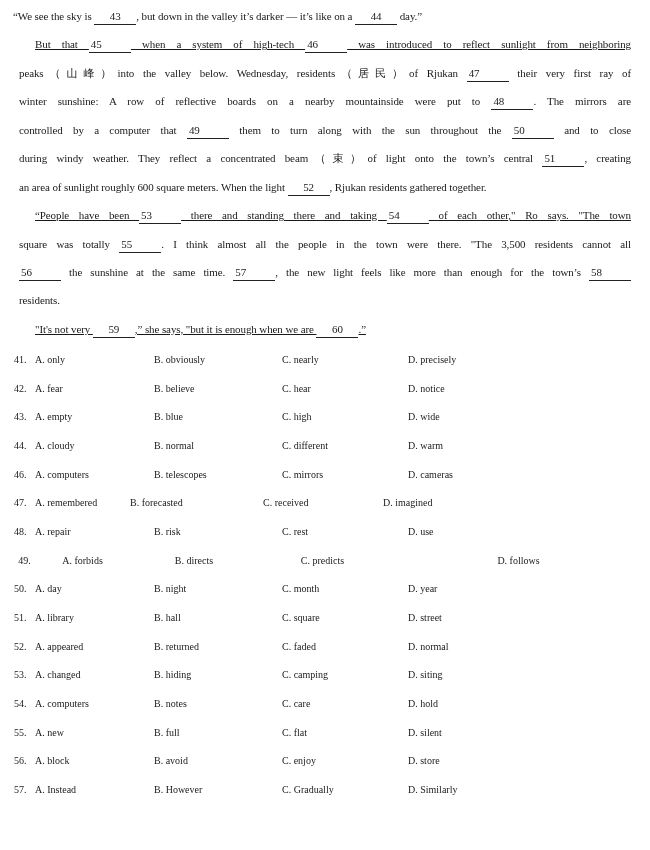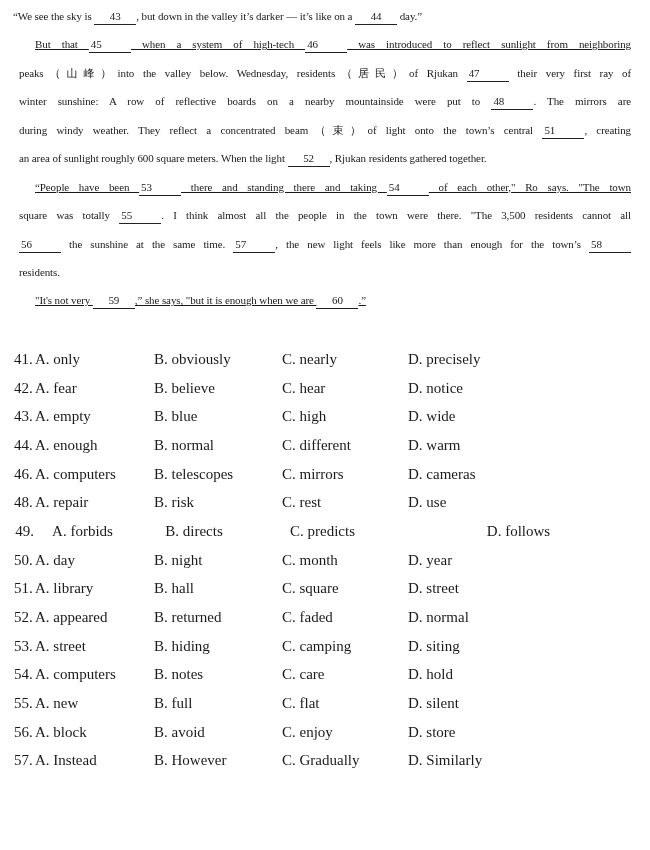--- a/index.html
+++ b/index.html
@@ -46,21 +46,21 @@
     border-bottom: 1.2px solid #222;
   }
 
   
   .questions {
     position: absolute;
     left: 0; top: 345px;
     width: 650px;
     padding-left: 14px;
     box-sizing: border-box;
-    font-size: 15px;
+    font-size: 10px;
   }
   .qrow {
     display: grid;
     grid-template-columns: 21px 119px 128px 126px auto;
     height: 28.7px;
     align-items: center;
     white-space: nowrap;
   }
   .qrow.r47 { grid-template-columns: 21px 95px 133px 120px auto; }
   .qrow.r49 { grid-template-columns: 21px 95px 128px 129px auto; text-align: center; }
@@ -69,20 +69,21 @@
 </head>
 <body>
 
 <div class="page">
 
   <div class="passage">
     <div class="line hang">“We see the sky is <span class="blank">43</span>, but down in the valley it’s darker — it’s like on a <span class="blank">44</span> day.”</div>
     <div class="line indent just">But that <span class="blank">45</span> when a system of high-tech <span class="blank">46</span> was introduced to reflect sunlight from neighboring</div>
     <div class="line just">peaks（山峰）into the valley below. Wednesday, residents（居民）of Rjukan <span class="blank">47</span> their very first ray of</div>
     <div class="line just">winter sunshine: A row of reflective boards on a nearby mountainside were put to <span class="blank">48</span>. The mirrors are</div>
+    <div class="line just">controlled by a computer that <span class="blank">49</span> them to turn along with the sun throughout the <span class="blank">50</span> and to close</div>
     <div class="line just">during windy weather. They reflect a concentrated beam（束）of light onto the town’s central <span class="blank">51</span>, creating</div>
     <div class="line">an area of sunlight roughly 600 square meters. When the light <span class="blank">52</span>, Rjukan residents gathered together.</div>
     <div class="line indent just">“People have been <span class="blank">53</span> there and standing there and taking <span class="blank">54</span> of each other," Ro says. "The town</div>
     <div class="line just">square was totally <span class="blank">55</span>. I think almost all the people in the town were there. "The 3,500 residents cannot all</div>
     <div class="line just"><span class="blank">56</span> the sunshine at the same time. <span class="blank">57</span>, the new light feels like more than enough for the town’s <span class="blank">58</span></div>
     <div class="line">residents.</div>
     <div class="line indent">"It's not very <span class="blank">59</span>,” she says, "but it is enough when we are <span class="blank">60</span>.”</div>
   </div>
 
   <div class="questions">
@@ -106,35 +107,42 @@
     <div class="qrow">
       <span class="qn">43.</span>
       <span class="qo">A. empty</span>
       <span class="qo">B. blue</span>
       <span class="qo">C. high</span>
       <span class="qo">D. wide</span>
     </div>
 
     <div class="qrow">
       <span class="qn">44.</span>
-      <span class="qo">A. enough</span>
+      <span class="qo">A. cloudy</span>
       <span class="qo">B. normal</span>
       <span class="qo">C. different</span>
       <span class="qo">D. warm</span>
     </div>
 
 
     <div class="qrow">
       <span class="qn">46.</span>
       <span class="qo">A. computers</span>
       <span class="qo">B. telescopes</span>
       <span class="qo">C. mirrors</span>
       <span class="qo">D. cameras</span>
     </div>
 
+    <div class="qrow r47">
+      <span class="qn">47.</span>
+      <span class="qo">A. remembered</span>
+      <span class="qo">B. forecasted</span>
+      <span class="qo">C. received</span>
+      <span class="qo">D. imagined</span>
+    </div>
 
     <div class="qrow">
       <span class="qn">48.</span>
       <span class="qo">A. repair</span>
       <span class="qo">B. risk</span>
       <span class="qo">C. rest</span>
       <span class="qo">D. use</span>
     </div>
 
     <div class="qrow r49">
@@ -164,21 +172,21 @@
     <div class="qrow">
       <span class="qn">52.</span>
       <span class="qo">A. appeared</span>
       <span class="qo">B. returned</span>
       <span class="qo">C. faded</span>
       <span class="qo">D. normal</span>
     </div>
 
     <div class="qrow">
       <span class="qn">53.</span>
-      <span class="qo">A. street</span>
+      <span class="qo">A. changed</span>
       <span class="qo">B. hiding</span>
       <span class="qo">C. camping</span>
       <span class="qo">D. siting</span>
     </div>
 
     <div class="qrow">
       <span class="qn">54.</span>
       <span class="qo">A. computers</span>
       <span class="qo">B. notes</span>
       <span class="qo">C. care</span>

